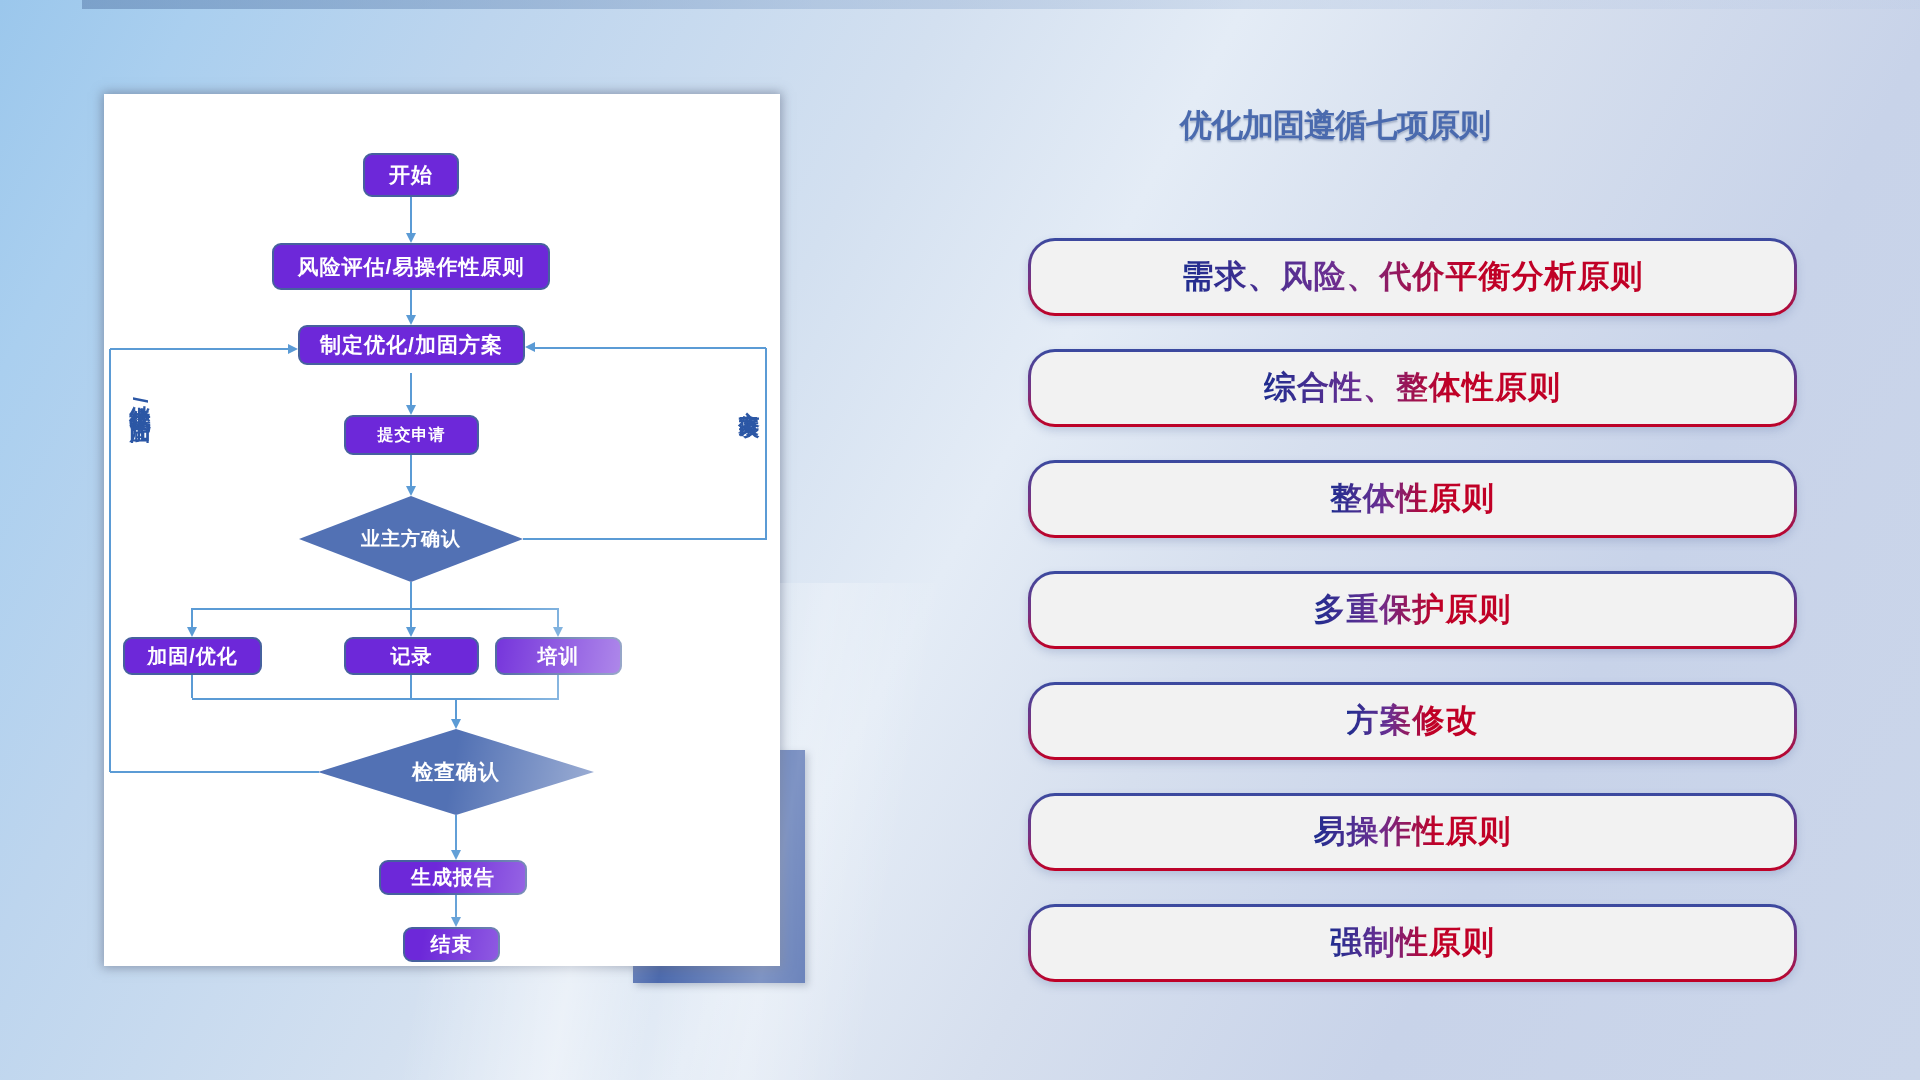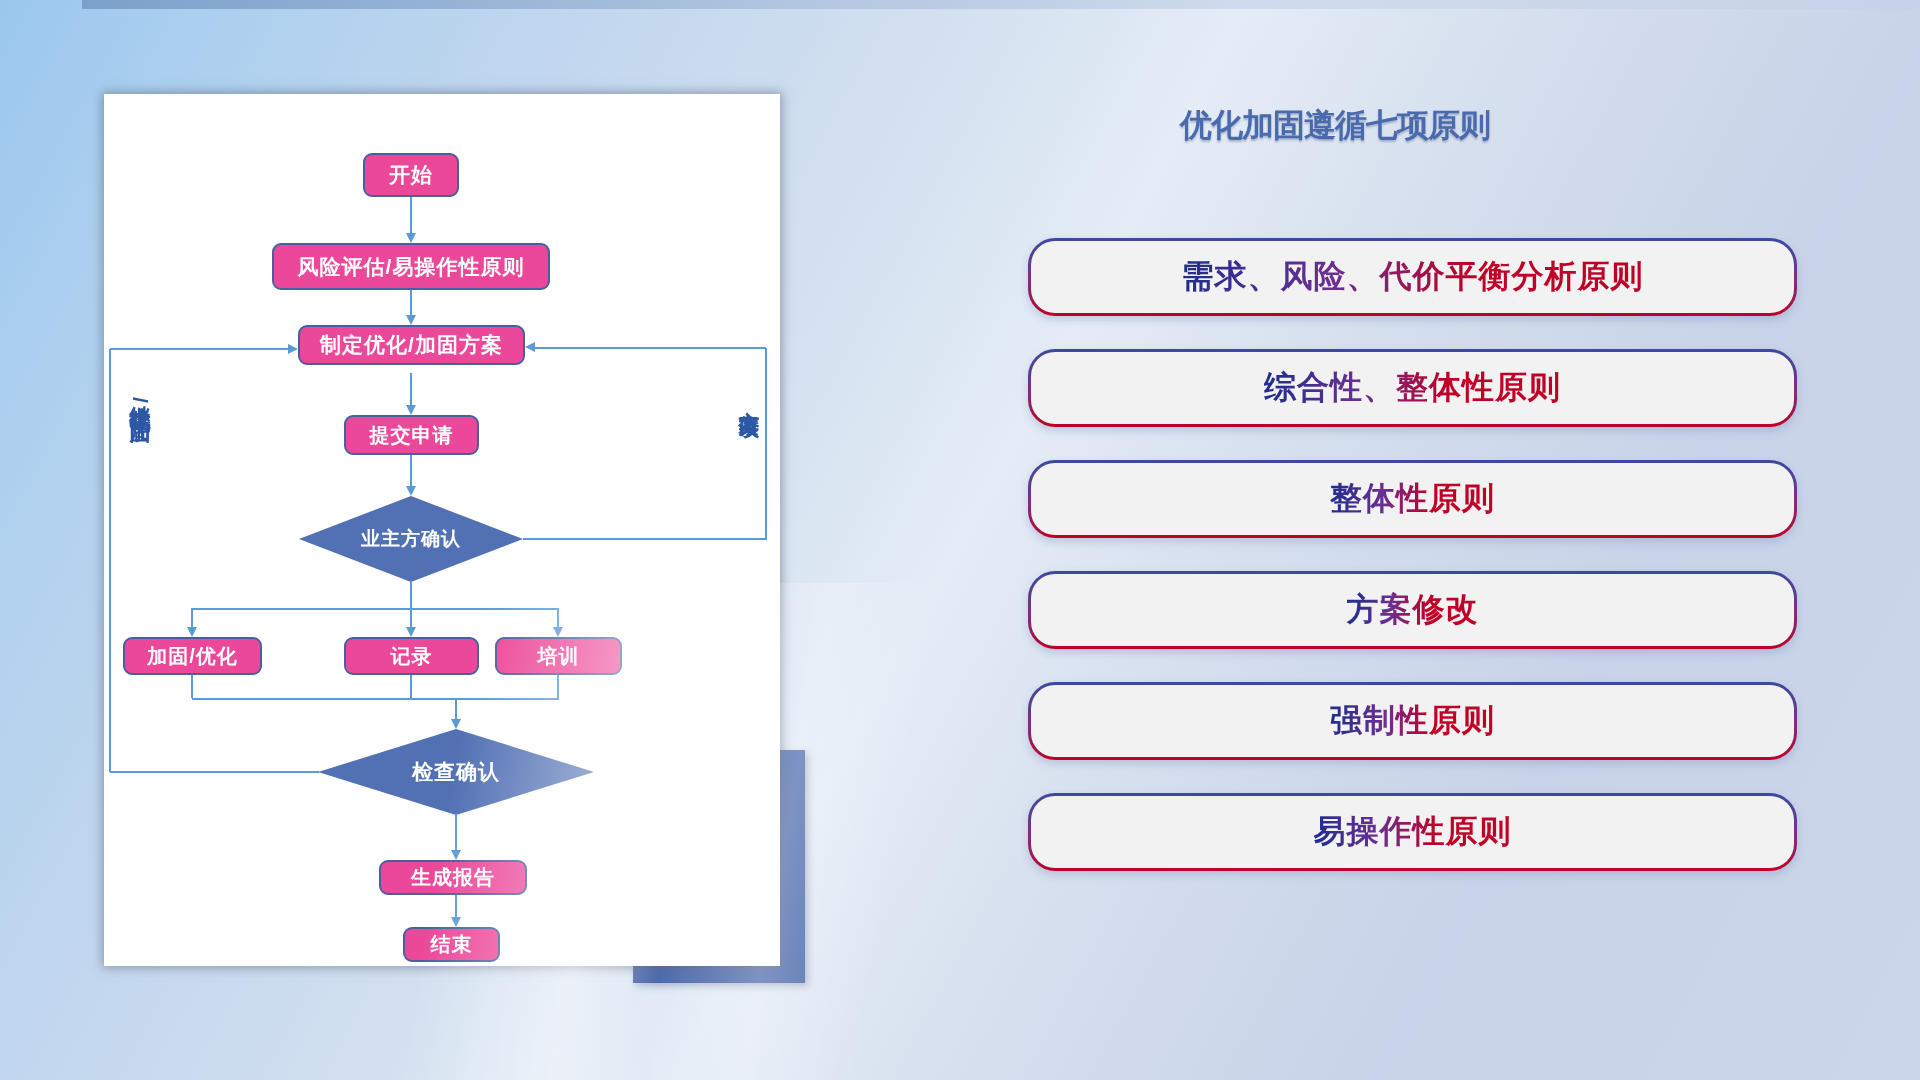--- a/index.html
+++ b/index.html
@@ -16,26 +16,26 @@
   .stage::after{ 
     content:"";position:absolute;left:0;bottom:0;width:62%;height:46%;pointer-events:none;
     background:linear-gradient(100deg,rgba(255,255,255,0) 38%,rgba(255,255,255,.45) 50%,rgba(255,255,255,0) 57%,rgba(255,255,255,.28) 65%,rgba(255,255,255,0) 74%);
   }
 
   
   .backdrop-rect{position:absolute;left:633px;top:750px;width:172px;height:233px;background:#4e6bae;box-shadow:3px 3px 7px rgba(70,85,115,.35);}
   .card{position:absolute;left:104px;top:94px;width:676px;height:872px;background:#ffffff;box-shadow:0 0 10px 2px rgba(92,104,128,.55);}
 
   
-  .node{position:absolute;background:#ec4899;border:2px solid #46619e;border-radius:9px;color:#fff;font-weight:bold;display:flex;align-items:center;justify-content:center;font-size:21px;letter-spacing:1px;white-space:nowrap;}
+  .node{position:absolute;background:#6d28d9;border:2px solid #46619e;border-radius:9px;color:#fff;font-weight:bold;display:flex;align-items:center;justify-content:center;font-size:21px;letter-spacing:1px;white-space:nowrap;}
   .diamond{position:absolute;background:#5271b4;color:#fff;font-weight:bold;display:flex;align-items:center;justify-content:center;letter-spacing:1px;clip-path:polygon(50% 0,100% 50%,50% 100%,0 50%);}
   #n-start{left:259px;top:59px;width:96px;height:44px;}
   #n-risk{left:168px;top:149px;width:278px;height:47px;}
   #n-plan{left:194px;top:231px;width:227px;height:40px;}
-  #n-submit{left:240px;top:321px;width:135px;height:40px;font-size:20px;}
+  #n-submit{left:240px;top:321px;width:135px;height:40px;font-size:16px;}
   #n-owner{left:195px;top:402px;width:224px;height:86px;font-size:19px;}
   #n-reinforce{left:19px;top:543px;width:139px;height:38px;font-size:20px;}
   #n-record{left:240px;top:543px;width:135px;height:38px;font-size:20px;}
   #n-training{left:391px;top:543px;width:127px;height:38px;font-size:20px;}
   #n-check{left:214px;top:635px;width:276px;height:86px;font-size:21px;}
   #n-report{left:275px;top:766px;width:148px;height:35px;font-size:20px;}
   #n-end{left:299px;top:833px;width:97px;height:35px;font-size:20px;}
 
   
   .vline,.hline{position:absolute;background:#5b9bd5;}
@@ -143,23 +143,26 @@
     <div class="principle">
       <span class="principle-label">需求、风险、代价平衡分析原则</span>
     </div>
     <div class="principle">
       <span class="principle-label">综合性、整体性原则</span>
     </div>
     <div class="principle">
       <span class="principle-label">整体性原则</span>
     </div>
     <div class="principle">
+      <span class="principle-label">多重保护原则</span>
+    </div>
+    <div class="principle">
       <span class="principle-label">方案修改</span>
     </div>
     <div class="principle">
-      <span class="principle-label">强制性原则</span>
+      <span class="principle-label">易操作性原则</span>
     </div>
     <div class="principle">
-      <span class="principle-label">易操作性原则</span>
+      <span class="principle-label">强制性原则</span>
     </div>
   </div>
 
 </div>
 
 </body></html>

